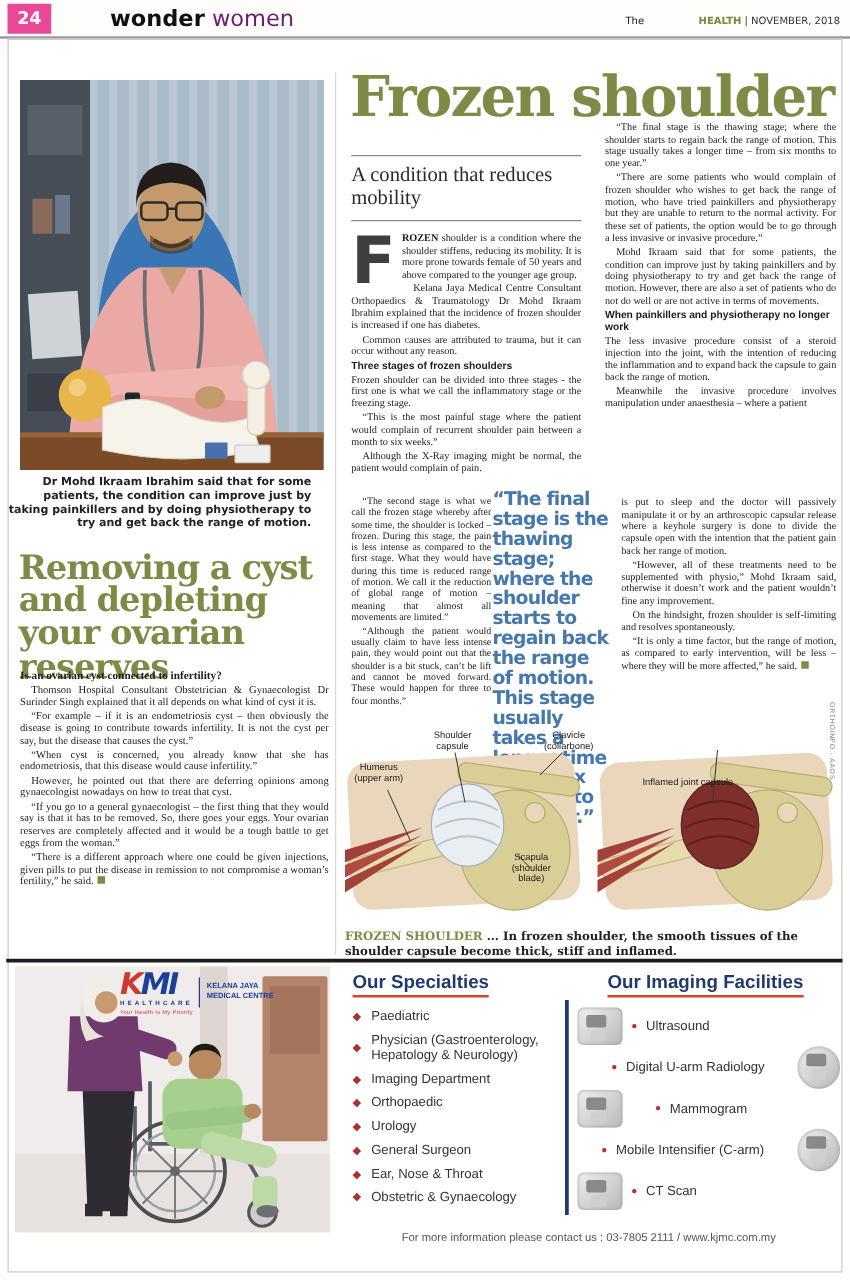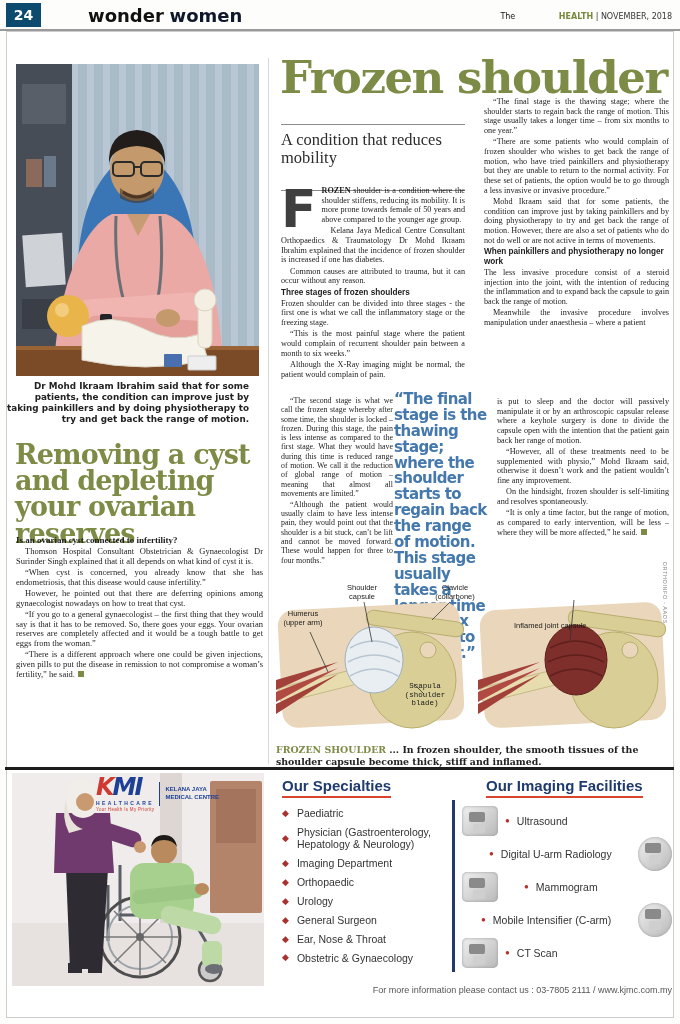--- a/index.html
+++ b/index.html
@@ -1,45 +1,45 @@
 <!DOCTYPE html>
 <html><head>
 <meta charset="utf-8">
 <style>
   html,body{margin:0;padding:0;background:#e9e9e9;}
   .page{position:relative;width:680px;height:1024px;background:#fdfdfc;overflow:hidden;
         font-family:"Liberation Serif",serif;}
   .abs{position:absolute;}
 
   
-  .pageno{left:6px;top:3px;width:35px;height:24px;background:#0c4a6e;color:#fff;
+  .pageno{left:6px;top:3px;width:35px;height:24px;background:#ec4899;color:#fff;
           font:bold 14px "DejaVu Sans",sans-serif;display:flex;align-items:center;justify-content:center;}
   .section{left:88px;top:5px;font-family:"DejaVu Sans",sans-serif;font-size:18px;color:#111;}
   .section .w1{font-weight:bold;}
-  .section .w2{color:#0f172a;font-weight:bold;}
+  .section .w2{color:#701a75;font-weight:normal;}
   .masthead{right:8px;top:12px;font-family:"DejaVu Sans",sans-serif;font-size:8px;color:#333;}
   .masthead .m1{font-weight:normal;color:#111;}
   .masthead .m2{font-weight:bold;color:#78883f;padding-left:41px;}
   .hdr-rule{left:0;top:29px;width:680px;height:2px;background:#9a9a9a;}
   .frame{left:6px;top:31px;width:666px;height:985px;border:1px solid #cccccc;background:#fff;}
 
   
   .doc-photo{left:16px;top:64px;width:243px;height:312px;background:#c2cdd8;}
   .photo-caption{left:3px;top:381px;width:246px;font:bold 8.8px/1.25 "DejaVu Sans",sans-serif;color:#222;text-align:right;}
   .cyst-headline{left:15px;top:442px;width:254px;font-family:"DejaVu Serif",serif;font-weight:bold;
                  font-size:27px;line-height:.97;color:#7c8b45;letter-spacing:-.8px;}
   .cyst-body{left:16px;top:536px;width:247px;height:222px;overflow:hidden;}
   .cyst-body p{margin:0 0 1.5px;text-align:justify;font-size:8.5px;line-height:9.7px;color:#1c1c1c;}
   .cyst-lead{font-weight:bold;font-size:9px !important;}
   .col-rule{left:268px;top:58px;width:1px;height:706px;background:#d8d8d8;}
 
   
   .fz-headline{left:280px;top:55px;width:394px;font-family:"DejaVu Serif",serif;font-weight:bold;
                font-size:45px;line-height:1;color:#7c8b45;letter-spacing:-1.5px;}
-  .standfirst{left:281px;top:124px;width:184px;padding:6px 0 23px;border-top:1px solid #8a8a8a;
+  .standfirst{left:281px;top:124px;width:184px;padding:6px 0 9px;border-top:1px solid #8a8a8a;
               border-bottom:1px solid #8a8a8a;font:16.5px/1.08 "Liberation Serif",serif;color:#2c2c2c;}
   .body p{margin:0 0 1.5px;text-align:justify;font-size:8.2px;line-height:9.7px;color:#1c1c1c;}
   .ind{text-indent:9px;}
   .colA{left:281px;top:186px;width:184px;height:209px;overflow:hidden;}
   .colA2{left:281px;top:396px;width:112px;height:198px;overflow:hidden;}
   .colA2 p{font-size:7.9px;line-height:9.3px;}
   .colB{left:484px;top:97px;width:185px;height:299px;overflow:hidden;}
   .colB2{left:497px;top:397px;width:172px;height:200px;overflow:hidden;}
   .subhead{font-family:"Liberation Sans",sans-serif;font-weight:bold;font-size:11.5px;line-height:1.05;
            color:#3e7ab3;margin:4px 0 3px;text-align:left !important;text-indent:0 !important;}
@@ -49,21 +49,21 @@
         font-size:15px;line-height:1.06;color:#4579ad;letter-spacing:-.6px;}
   .endmark{display:inline-block;width:6px;height:6px;background:#7c8b45;margin-left:3px;}
 
   
   .diagram{left:274px;top:584px;width:396px;height:160px;}
   .diagram svg{position:absolute;left:0;top:0;}
   .lbl{position:absolute;font:7.5px/1.15 "Liberation Sans",sans-serif;color:#1a1a1a;text-align:center;}
   .lbl-humerus{left:0;top:26px;width:58px;}
   .lbl-capsule{left:62px;top:0;width:52px;}
   .lbl-clavicle{left:148px;top:0;width:66px;}
-  .lbl-scapula{left:120px;top:98px;width:62px;font-family:Liberation Mono, monospace;}
+  .lbl-scapula{left:120px;top:98px;width:62px;}
   .lbl-inflamed{left:240px;top:2px;width:130px;text-align:left;margin-top:36px;}
   .credit{position:absolute;right:2px;top:40px;font:5.5px "Liberation Sans",sans-serif;color:#888;
           letter-spacing:.6px;transform:rotate(90deg);transform-origin:right top;}
   .diagram-caption{left:276px;top:744px;width:392px;font-family:"DejaVu Serif",serif;font-weight:bold;
                    font-size:9.4px;line-height:1.25;color:#222;}
   .cap-lead{color:#7c8b45;}
 
   
   .ad-bar{left:5px;top:767px;width:669px;height:3px;background:#1c1c1c;}
   .ad-photo{left:12px;top:773px;width:252px;height:213px;background:#fef9c3;overflow:hidden;}
@@ -91,21 +91,21 @@
   .im-row{display:flex;align-items:center;gap:7px;height:33px;
           font:10.5px "Liberation Sans",sans-serif;color:#333;}
   .dot{color:#b5332a;font-size:8px;flex:0 0 auto;}
   .thumb{flex:0 0 auto;width:36px;height:30px;border-radius:5px;position:relative;overflow:hidden;
          background:linear-gradient(135deg,#f0f0f0,#b9b9b9);box-shadow:inset 0 0 3px #999;}
   .thumb.round{border-radius:50%;width:34px;height:34px;}
   .thumb .t1{position:absolute;left:7px;top:6px;width:16px;height:10px;background:#8a8a8a;border-radius:2px;}
   .thumb .t2{position:absolute;left:11px;top:18px;width:12px;height:9px;background:#cfcfcf;border-radius:2px;}
   .sp1{width:20px;flex:0 0 auto;} .sp2{width:12px;flex:0 0 auto;}
   .push{margin-left:auto;}
-  .ad-footer{left:270px;top:985px;width:402px;text-align:right;
+  .ad-footer{left:270px;top:985px;width:402px;text-align:center;
              font:9px "Liberation Sans",sans-serif;color:#555;}
 </style>
 </head>
 <body>
 
 <div class="page">
 
   <div class="abs pageno">24</div>
   <div class="abs section">
     <span class="w1">wonder</span>
@@ -175,20 +175,21 @@
         <rect x="172" y="292" width="28" height="14" rx="1" fill="#eeeeee" stroke="#cccccc"></rect>
       </g>
     </svg>
   </div>
   <div class="abs photo-caption">Dr Mohd Ikraam Ibrahim said that for some patients, the condition can improve just by taking painkillers and by doing physiotherapy to try and get back the range of motion.</div>
 
   <div class="abs cyst-headline">Removing a cyst and depleting your ovarian reserves</div>
   <div class="abs cyst-body">
     <p class="cyst-lead">Is an ovarian cyst connected to infertility?</p>
     <p class="ind">Thomson Hospital Consultant Obstetrician &amp; Gynaecologist Dr Surinder Singh explained that it all depends on what kind of cyst it is.</p>
+    <p class="ind">“For example – if it is an endometriosis cyst – then obviously the disease is going to contribute towards infertility. It is not the cyst per say, but the disease that causes the cyst.”</p>
     <p class="ind">“When cyst is concerned, you already know that she has endometriosis, that this disease would cause infertility.”</p>
     <p class="ind">However, he pointed out that there are deferring opinions among gynaecologist nowadays on how to treat that cyst.</p>
     <p class="ind">“If you go to a general gynaecologist – the first thing that they would say is that it has to be removed. So, there goes your eggs. Your ovarian reserves are completely affected and it would be a tough battle to get eggs from the woman.”</p>
     <p class="ind"><span>“There is a different approach where one could be given injections, given pills to put the disease in remission to not compromise a woman’s fertility,” he said.</span><span class="endmark"></span></p>
   </div>
   <div class="abs col-rule"></div>
 
   <div class="abs fz-headline">Frozen shoulder</div>
   <div class="abs standfirst">A condition that reduces mobility</div>
 

